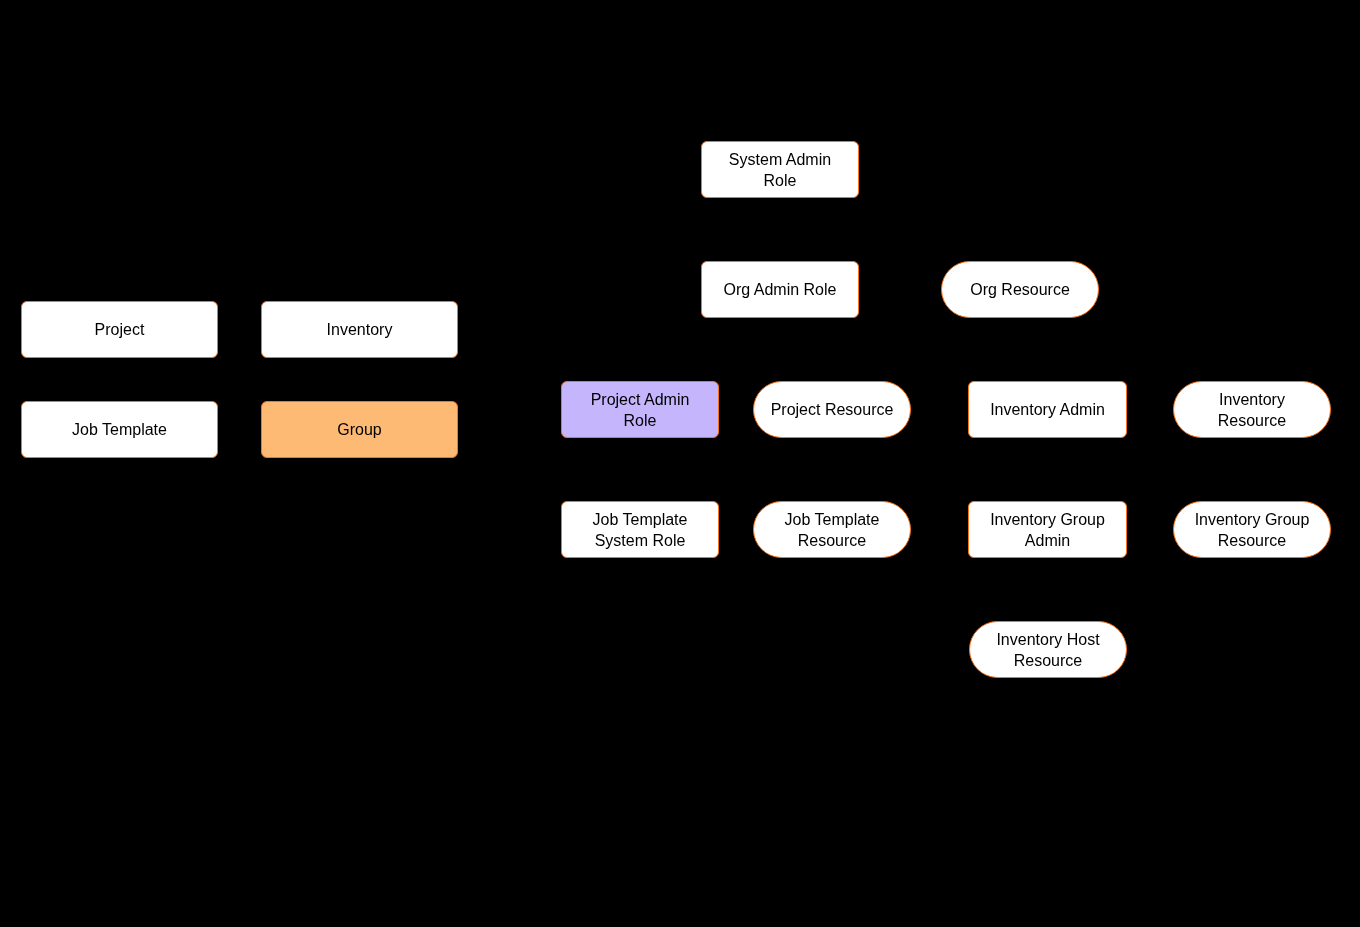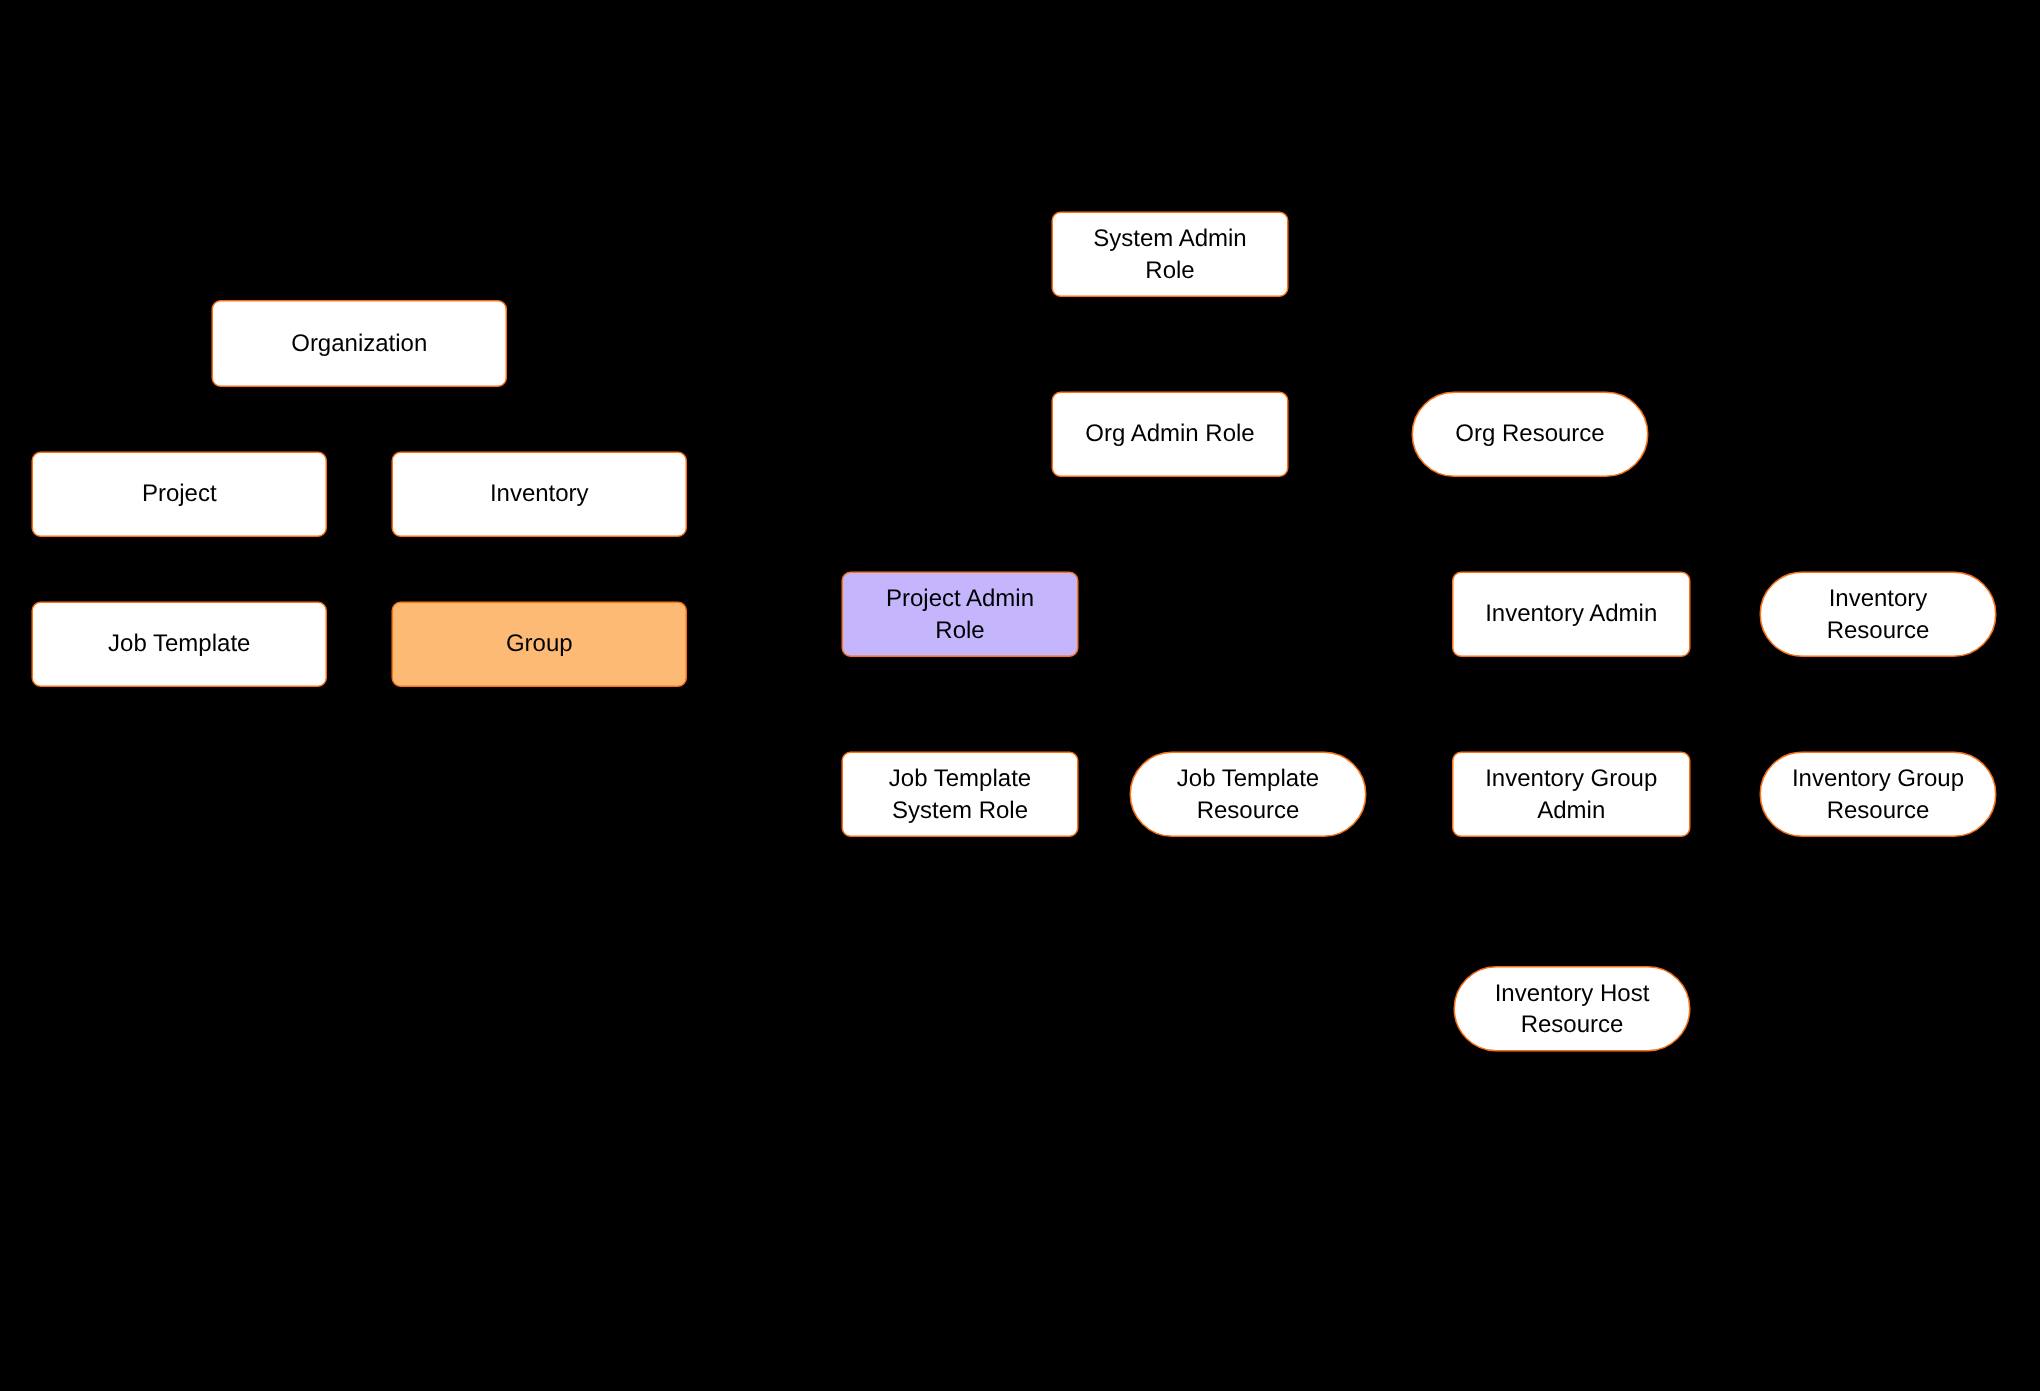--- a/index.html
+++ b/index.html
@@ -41,23 +41,20 @@
   }
   .node .line {
     display: block;
     white-space: nowrap;
   }
 </style>
 </head>
 <body>
 
 <div class="canvas" id="canvas" style="background: rgb(0, 0, 0);">
-    <div class="node rect" style="left: 141px; top: 200px; width: 197px; height: 58px; background: rgb(255, 255, 255); color: rgb(0, 0, 0);">
-      <span class="line">Organization</span>
-    </div>
     <div class="node rect" style="left: 21px; top: 301px; width: 197px; height: 57px; background: rgb(255, 255, 255); color: rgb(0, 0, 0);">
       <span class="line">Project</span>
     </div>
     <div class="node rect" style="left: 261px; top: 301px; width: 197px; height: 57px; background: rgb(255, 255, 255); color: rgb(0, 0, 0);">
       <span class="line">Inventory</span>
     </div>
     <div class="node rect" style="left: 21px; top: 401px; width: 197px; height: 57px; background: rgb(255, 255, 255); color: rgb(0, 0, 0);">
       <span class="line">Job Template</span>
     </div>
     <div class="node rect" style="left: 261px; top: 401px; width: 197px; height: 57px; background: #fdba74; color: rgb(0, 0, 0);">
@@ -70,20 +67,23 @@
     <div class="node rect" style="left: 701px; top: 261px; width: 158px; height: 57px; background: rgb(255, 255, 255); color: rgb(0, 0, 0);">
       <span class="line">Org Admin Role</span>
     </div>
     <div class="node stadium" style="left: 941px; top: 261px; width: 158px; height: 57px; background: rgb(255, 255, 255); color: rgb(0, 0, 0);">
       <span class="line">Org Resource</span>
     </div>
     <div class="node rect" style="left: 561px; top: 381px; width: 158px; height: 57px; background: #c4b5fd; color: rgb(0, 0, 0);">
       <span class="line">Project Admin</span>
       <span class="line">Role</span>
     </div>
+    <div class="node stadium" style="left: 753px; top: 381px; width: 158px; height: 57px; background: rgb(255, 255, 255); color: rgb(0, 0, 0);">
+      <span class="line">Project Resource</span>
+    </div>
     <div class="node rect" style="left: 968px; top: 381px; width: 159px; height: 57px; background: rgb(255, 255, 255); color: rgb(0, 0, 0);">
       <span class="line">Inventory Admin</span>
     </div>
     <div class="node stadium" style="left: 1173px; top: 381px; width: 158px; height: 57px; background: rgb(255, 255, 255); color: rgb(0, 0, 0);">
       <span class="line">Inventory</span>
       <span class="line">Resource</span>
     </div>
     <div class="node rect" style="left: 561px; top: 501px; width: 158px; height: 57px; background: rgb(255, 255, 255); color: rgb(0, 0, 0);">
       <span class="line">Job Template</span>
       <span class="line">System Role</span>
@@ -93,17 +93,17 @@
       <span class="line">Resource</span>
     </div>
     <div class="node rect" style="left: 968px; top: 501px; width: 159px; height: 57px; background: rgb(255, 255, 255); color: rgb(0, 0, 0);">
       <span class="line">Inventory Group</span>
       <span class="line">Admin</span>
     </div>
     <div class="node stadium" style="left: 1173px; top: 501px; width: 158px; height: 57px; background: rgb(255, 255, 255); color: rgb(0, 0, 0);">
       <span class="line">Inventory Group</span>
       <span class="line">Resource</span>
     </div>
-    <div class="node stadium" style="left: 969px; top: 644px; width: 158px; height: 57px; background: rgb(255, 255, 255); color: rgb(0, 0, 0);">
+    <div class="node stadium" style="left: 969px; top: 621px; width: 158px; height: 57px; background: rgb(255, 255, 255); color: rgb(0, 0, 0);">
       <span class="line">Inventory Host</span>
       <span class="line">Resource</span>
     </div>
   </div>
 
 </body></html>

